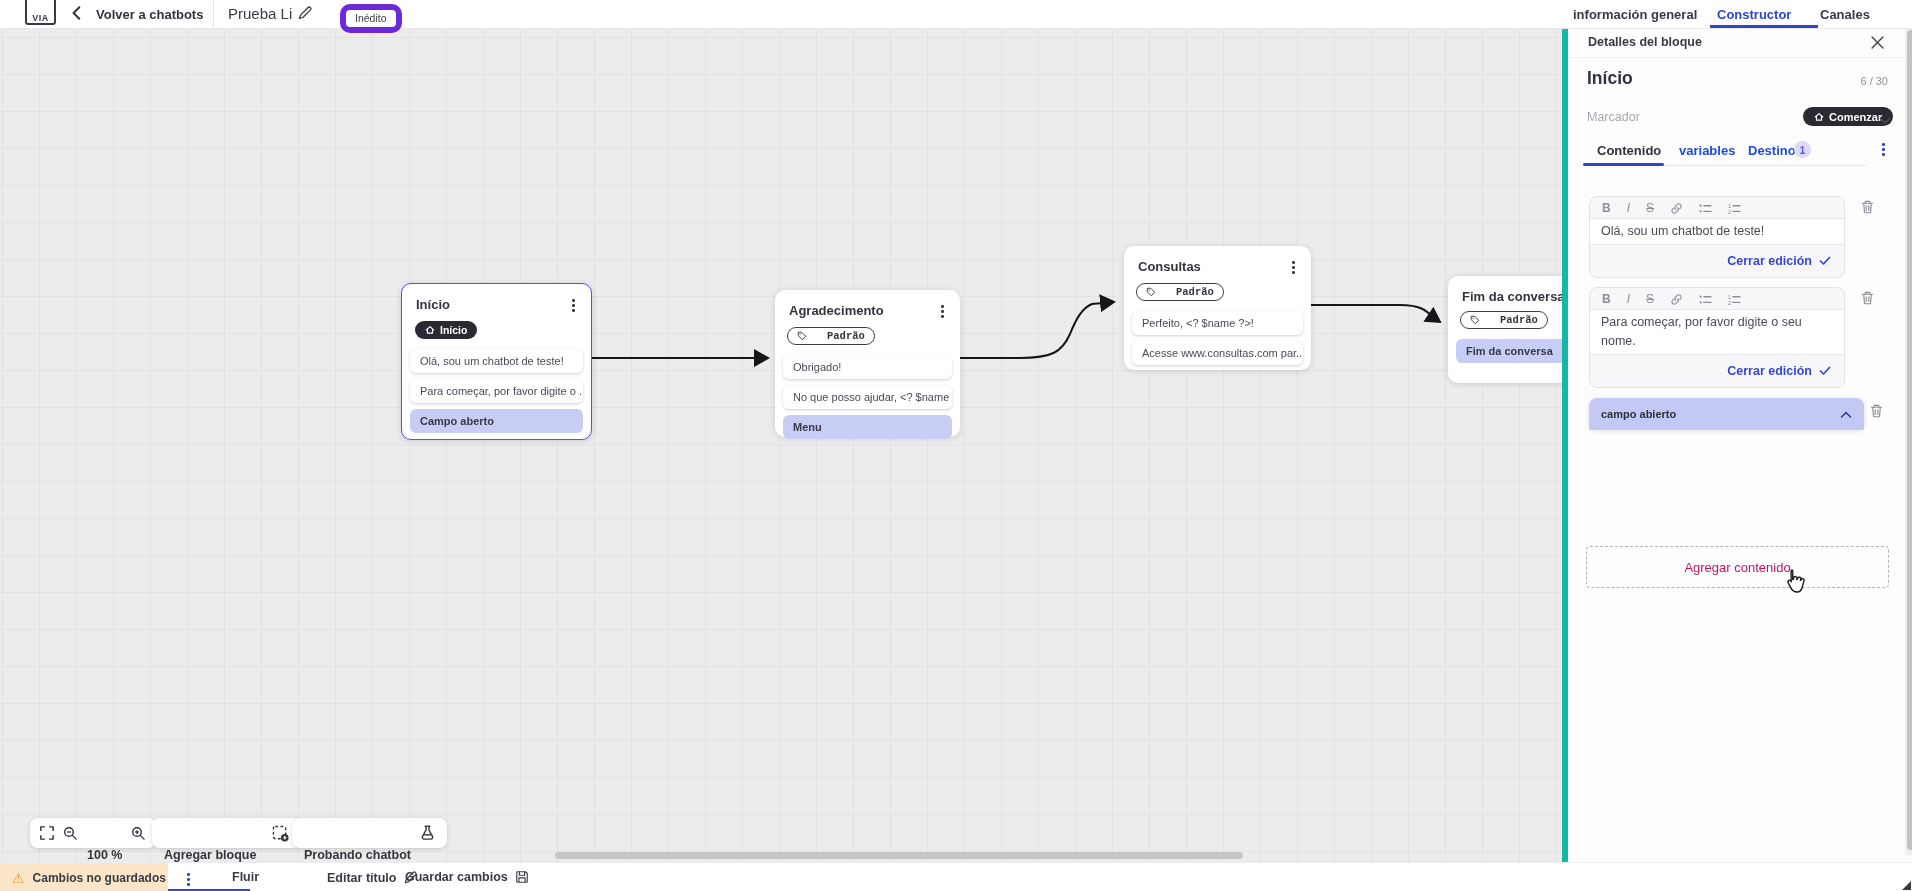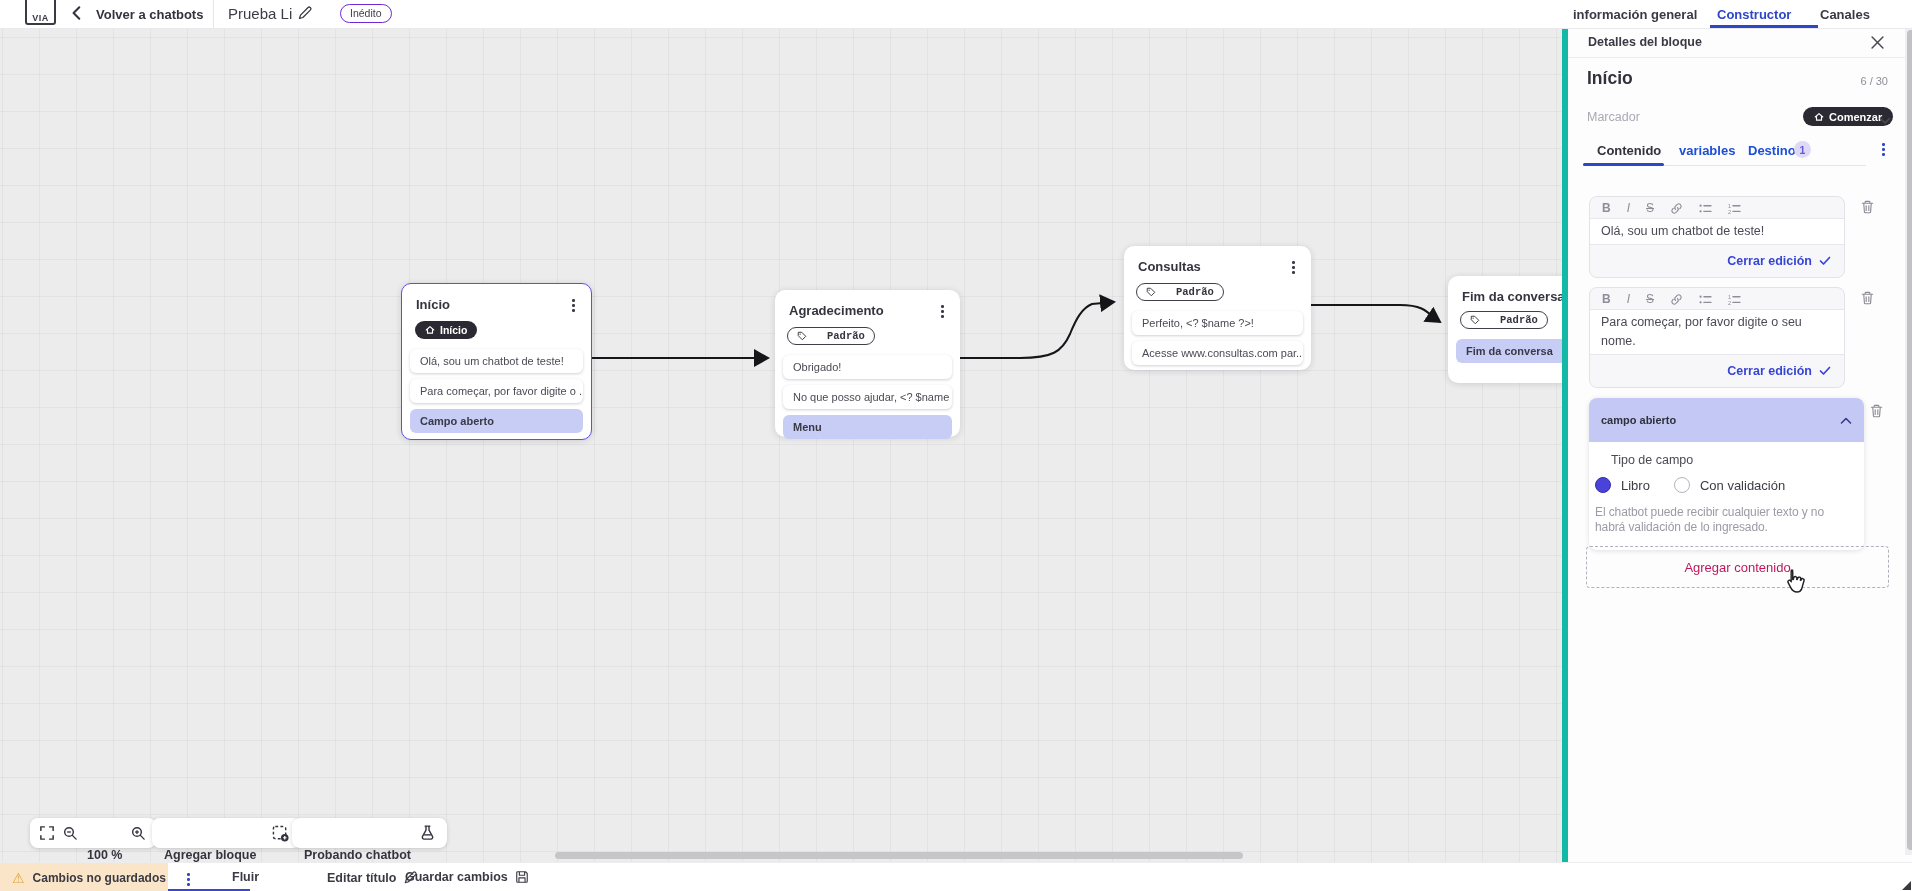--- a/index.html
+++ b/index.html
@@ -41,21 +41,21 @@
           border-bottom:1px solid #e9e9ec;z-index:6;}
   .logo{position:absolute;left:25px;top:-7px;width:27px;height:28px;border:2px solid #3a3a44;
         border-radius:3px;display:flex;align-items:flex-end;justify-content:center;
         font-size:9px;font-weight:700;color:#3a3a44;letter-spacing:.5px;}
   .tb-back{position:absolute;left:70px;top:5px;}
   .tb-backlabel{position:absolute;left:96px;top:7px;font-size:13px;font-weight:700;color:#33333e;}
   .tb-div{position:absolute;left:213px;top:0;width:1px;height:28px;background:#e6e6ea;}
   .tb-title{position:absolute;left:228px;top:5px;font-size:15px;color:#3c3c46;}
   .tb-pencil{position:absolute;left:297px;top:5px;}
   .tb-badge{position:absolute;left:340px;top:4px;height:17px;line-height:17px;padding:0 9px;
-            border:1px solid #6d28d9;border-radius:10px;font-size:10.5px;color:#41414c;}
+            border:6px solid #6d28d9;border-radius:10px;font-size:10.5px;color:#41414c;}
   .top-tab{position:absolute;top:7px;font-size:13px;font-weight:700;color:#3a3a46;cursor:pointer;}
   .top-tab.active{color:#2e46c8;}
   .top-tab-underline{position:absolute;left:1710px;top:25px;width:108px;height:3px;background:#2e46c8;}
 
   
   .panel{position:absolute;left:1562px;top:28px;width:350px;height:834px;background:#fdfdfe;
          border-left:6px solid #14b8a6;z-index:5;}
   .p-head{position:absolute;left:0;top:0;width:100%;height:29px;border-bottom:1px solid #ededf0;}
   .p-head-title{position:absolute;left:20px;top:7px;font-size:12.5px;font-weight:700;color:#3a3a46;}
   .p-close{position:absolute;left:303px;top:7px;cursor:pointer;}
@@ -80,21 +80,21 @@
   .eticon{font-size:12px;line-height:14px;cursor:pointer;display:inline-flex;align-items:center;}
   .efield{background:#fff;border-top:1px solid #e7e7ee;border-bottom:1px solid #e7e7ee;
           padding:3px 11px;font-size:12.5px;color:#4a4a55;line-height:19px;}
   .efoot{display:flex;justify-content:flex-end;align-items:center;gap:7px;padding:9px 13px;
          color:#3746d2;font-size:12.5px;font-weight:700;cursor:pointer;}
   .trash{position:absolute;cursor:pointer;color:#8b8b95;}
 
   .fcard{position:absolute;left:21px;top:370px;width:275px;border-radius:8px;background:#fff;
          box-shadow:0 1px 5px rgba(0,0,0,.12);}
   .fhead{display:flex;justify-content:space-between;align-items:center;background:#c3c9f4;
-         border-radius:8px 8px 0 0;padding:0 12px;height:44px;font-size:11px;font-weight:700;
+         border-radius:8px 8px 0 0;padding:0 12px;height:32px;font-size:11px;font-weight:700;
          color:#30303c;cursor:pointer;}
   .fbody{padding:11px 12px 15px 6px;}
   .ftype{margin-left:16px;font-size:12.5px;color:#4a4a52;}
   .fradios{display:flex;align-items:center;gap:10px;margin:10px 0 12px 0;}
   .radio{width:16px;height:16px;border-radius:50%;border:1.5px solid #b4b4bf;background:#fff;
          box-sizing:border-box;cursor:pointer;}
   .radio.sel{border:1.5px solid #332cab;background:#4a43d9;}
   .rlabel{font-size:13px;color:#3c3c46;margin-right:14px;}
   .fhelper{font-size:12px;color:#9b9ba6;line-height:15px;width:258px;letter-spacing:-.1px;}
 
@@ -408,30 +408,20 @@
         </svg>
     </span>
 
     <div class="fcard">
       <div class="fhead">
         <span>campo abierto</span>
         <svg width="12" height="9" viewBox="0 0 12 8">
             <polyline points="1.5,6.5 6,2 10.5,6.5" fill="none" stroke="#3a3a8a" stroke-width="1.6" stroke-linecap="round" stroke-linejoin="round"></polyline>
           </svg>
       </div>
-      <div class="fbody">
-        <div class="ftype">Tipo de campo</div>
-        <div class="fradios">
-          <span class="radio sel"></span>
-          <span class="rlabel">Libro</span>
-          <span class="radio"></span>
-          <span class="rlabel">Con validación</span>
-        </div>
-        <div class="fhelper">El chatbot puede recibir cualquier texto y no habrá validación de lo ingresado.</div>
-      </div>
     </div>
     <span class="trash" style="left:301px;top:375px;">
       <svg width="15" height="16" viewBox="0 0 16 16">
           <path d="M2.5 4 h11 M5.5 4 V2.8 a.8.8 0 0 1 .8-.8 h3.4 a.8.8 0 0 1 .8.8 V4 M4 4 l.7 9.2 a1 1 0 0 0 1 .9 h4.6 a1 1 0 0 0 1-.9 L12 4 M6.6 6.6 v5 M9.4 6.6 v5" fill="none" stroke="currentColor" stroke-width="1.2" stroke-linecap="round"></path>
         </svg>
     </span>
 
     <div class="addc">Agregar contenido</div>
 
     <div class="p-scroll-track">

